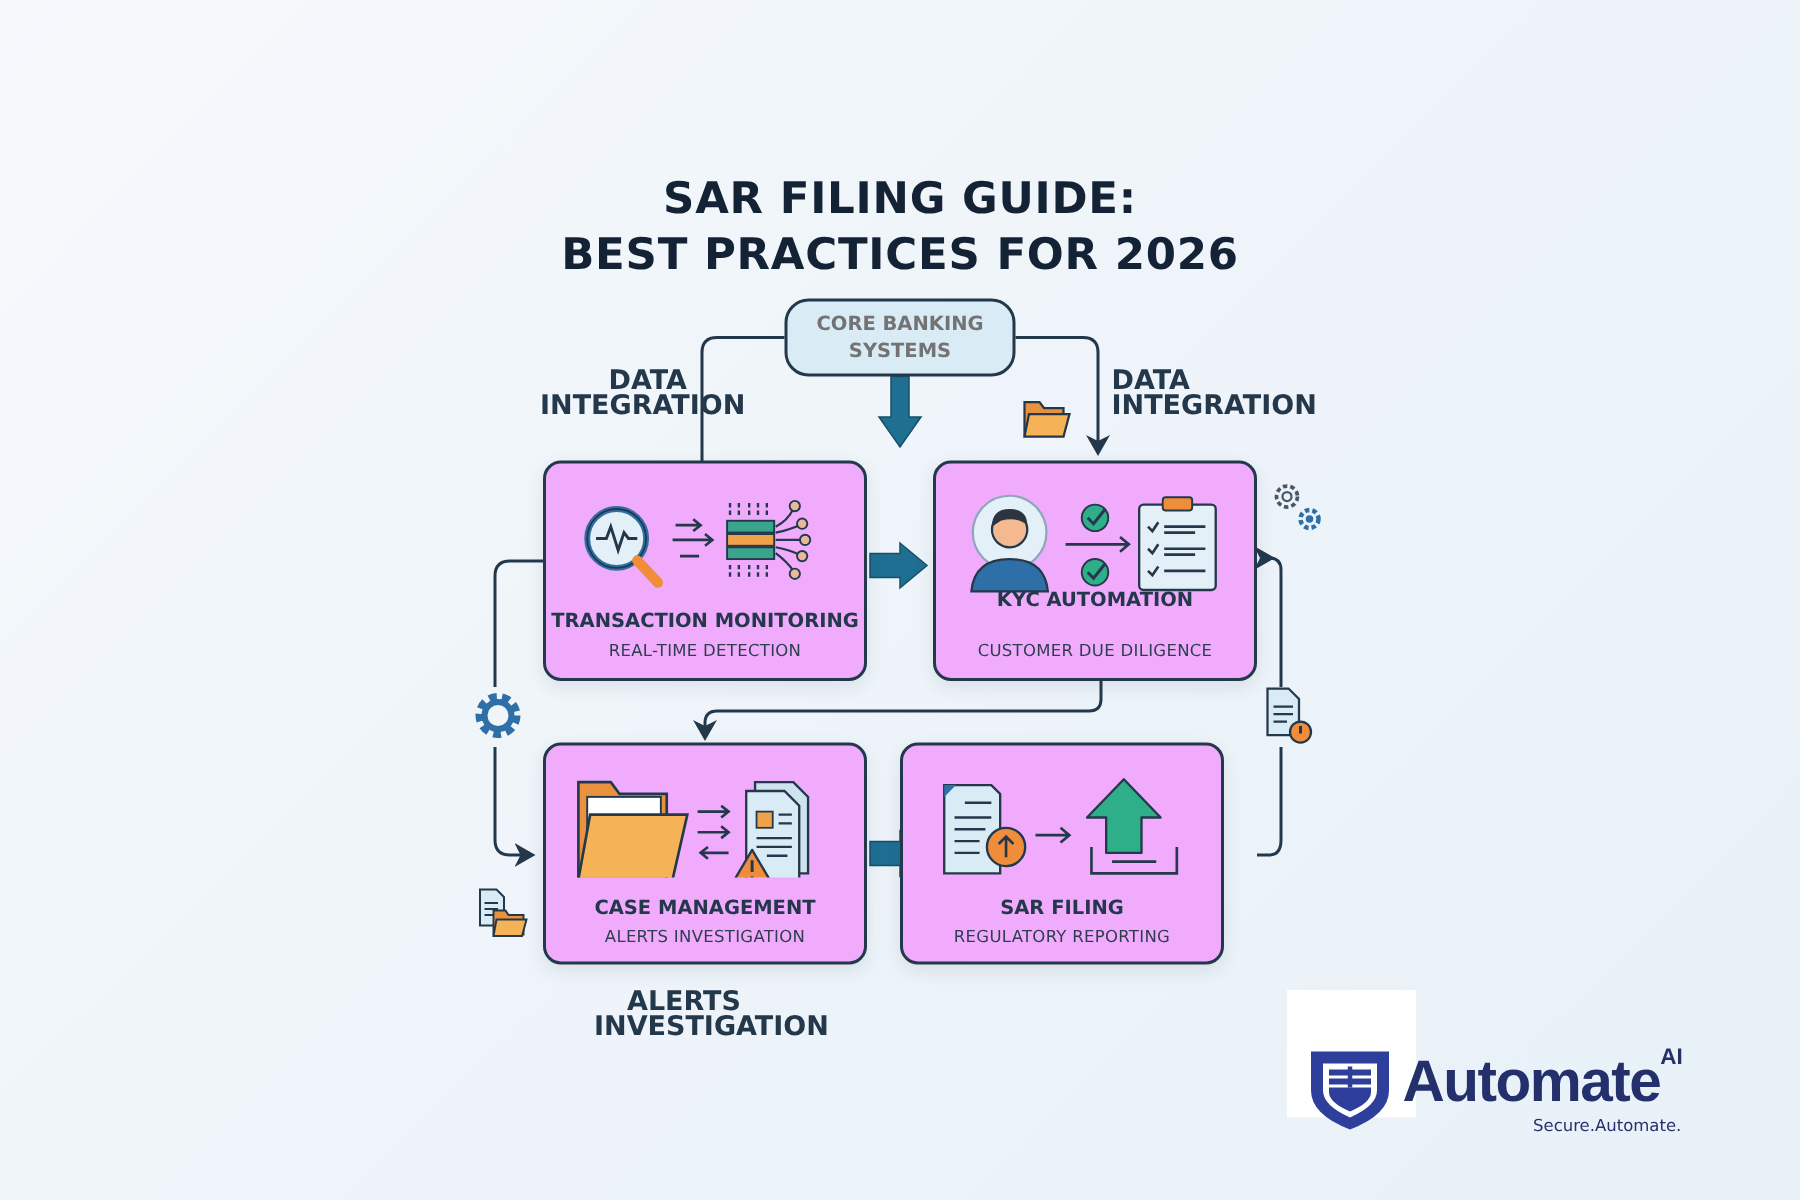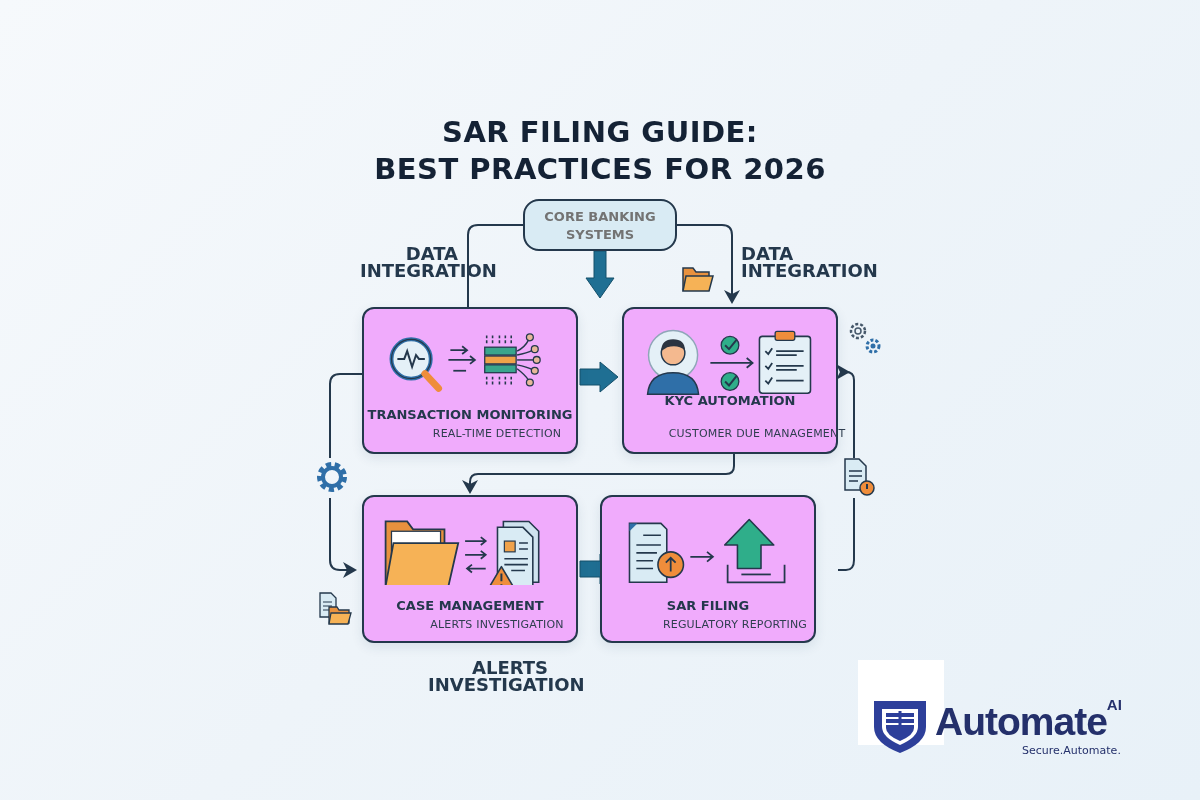--- a/index.html
+++ b/index.html
@@ -10,21 +10,21 @@
     font-weight:bold;font-size:29px;line-height:37px;color:#142235;letter-spacing:0.5px;}
   .lines{position:absolute;left:0;top:0;}
   .core{position:absolute;left:523px;top:199px;width:154px;height:52px;border:2px solid #24384c;
     border-radius:16px;background:#d9ebf4;text-align:center;font-size:13px;font-weight:bold;
     line-height:18px;color:#737373;box-sizing:border-box;padding-top:7px;}
   .lbl{position:absolute;font-size:18px;font-weight:bold;line-height:17px;color:#24384c;}
   .card{position:absolute;width:216px;background:#f0abfc;border:2px solid #24384c;border-radius:12px;
     box-sizing:border-box;box-shadow:0 4px 12px rgba(30,60,90,0.10);}
   .card .icons{position:absolute;left:0;top:8px;width:100%;height:80px;}
   .card .ct{position:absolute;left:0;width:100%;text-align:center;font-weight:bold;font-size:13px;color:#24384c;}
-  .card .cs{position:absolute;left:0;width:100%;text-align:center;font-size:11px;color:#2f3e4f;letter-spacing:0.2px;padding-left:27px;}
+  .card .cs{position:absolute;left:0;width:100%;text-align:center;font-size:11px;color:#2f3e4f;letter-spacing:0.2px;}
   .logo-box{position:absolute;left:858px;top:660px;width:86px;height:85px;background:#fff;}
   .brand{position:absolute;left:935px;top:700px;font-family:"Liberation Sans",sans-serif;font-weight:bold;
     font-size:39px;color:#24306b;letter-spacing:-1px;}
   .brand sup{font-size:15px;vertical-align:top;position:relative;top:-4px;letter-spacing:0;}
   .tagline{position:absolute;left:1022px;top:744px;font-size:11px;color:#24306b;}
 </style>
 </head>
 <body>
 
 <div class="title">
@@ -66,21 +66,21 @@
 </div>
 
 <div class="lbl" style="left:360px;top:245px;text-align:right;width:98px;">
   <div>DATA</div>
   <div>INTEGRATION</div>
 </div>
 <div class="lbl" style="left:741px;top:245px;">
   <div>DATA</div>
   <div>INTEGRATION</div>
 </div>
-<div class="lbl" style="left:428px;top:659px;width:120px;text-align:right;">
+<div class="lbl" style="left:396px;top:659px;width:120px;text-align:center;">
   <div>ALERTS</div>
   <div>INVESTIGATION</div>
 </div>
 
 <svg style="position:absolute;left:681px;top:264px;" width="34" height="30">
   <path d="M2,4 H12 L15,8 H28 V26 H2 Z" fill="#e8913e" stroke="#24384c" stroke-width="1.5"></path>
   <path d="M5,12 H32 L28,27 H2 Z" fill="#f6b256" stroke="#24384c" stroke-width="1.5"></path>
 </svg>
 <svg style="position:absolute;left:845px;top:318px;" width="40" height="40">
   <circle cx="13" cy="13" r="7" fill="none" stroke="#46586a" stroke-width="2.5" stroke-dasharray="3 2"></circle>
@@ -162,21 +162,21 @@
       <rect x="138" y="19" width="52" height="58" rx="3" fill="#e4f0f7" stroke="#24384c" stroke-width="1.6"></rect>
       <rect x="154" y="14" width="20" height="9" rx="2" fill="#ef8d3b" stroke="#24384c" stroke-width="1.3"></rect>
       <g stroke="#24384c" stroke-width="1.8" fill="none">
         <path d="M144,34 L147,37 L151,31 M155,34 H183 M155,38 H176"></path>
         <path d="M144,49 L147,52 L151,46 M155,49 H183 M155,53 H176"></path>
         <path d="M144,64 L147,67 L151,61 M155,64 H183"></path>
       </g>
     </g>
   </svg>
   <div class="ct" style="top:84px;">KYC AUTOMATION</div>
-  <div class="cs" style="top:118px;">CUSTOMER DUE MANAGEMENT</div>
+  <div class="cs" style="top:118px;">CUSTOMER DUE DILIGENCE</div>
 </div>
 
 <div class="card" style="left:362px;top:495px;height:148px;">
   <svg class="icons" viewBox="0 0 216 80">
     <g>
       <path d="M22,16 H44 L50,24 H82 V82 H22 Z" fill="#e8913e" stroke="#24384c" stroke-width="1.8"></path>
       <rect x="28" y="26" width="50" height="30" fill="#fff" stroke="#24384c" stroke-width="1.3"></rect>
       <path d="M30,38 H96 L86,82 H22 Z" fill="#f6b256" stroke="#24384c" stroke-width="1.8"></path>
     </g>
     <g stroke="#24384c" stroke-width="1.8" fill="none">

